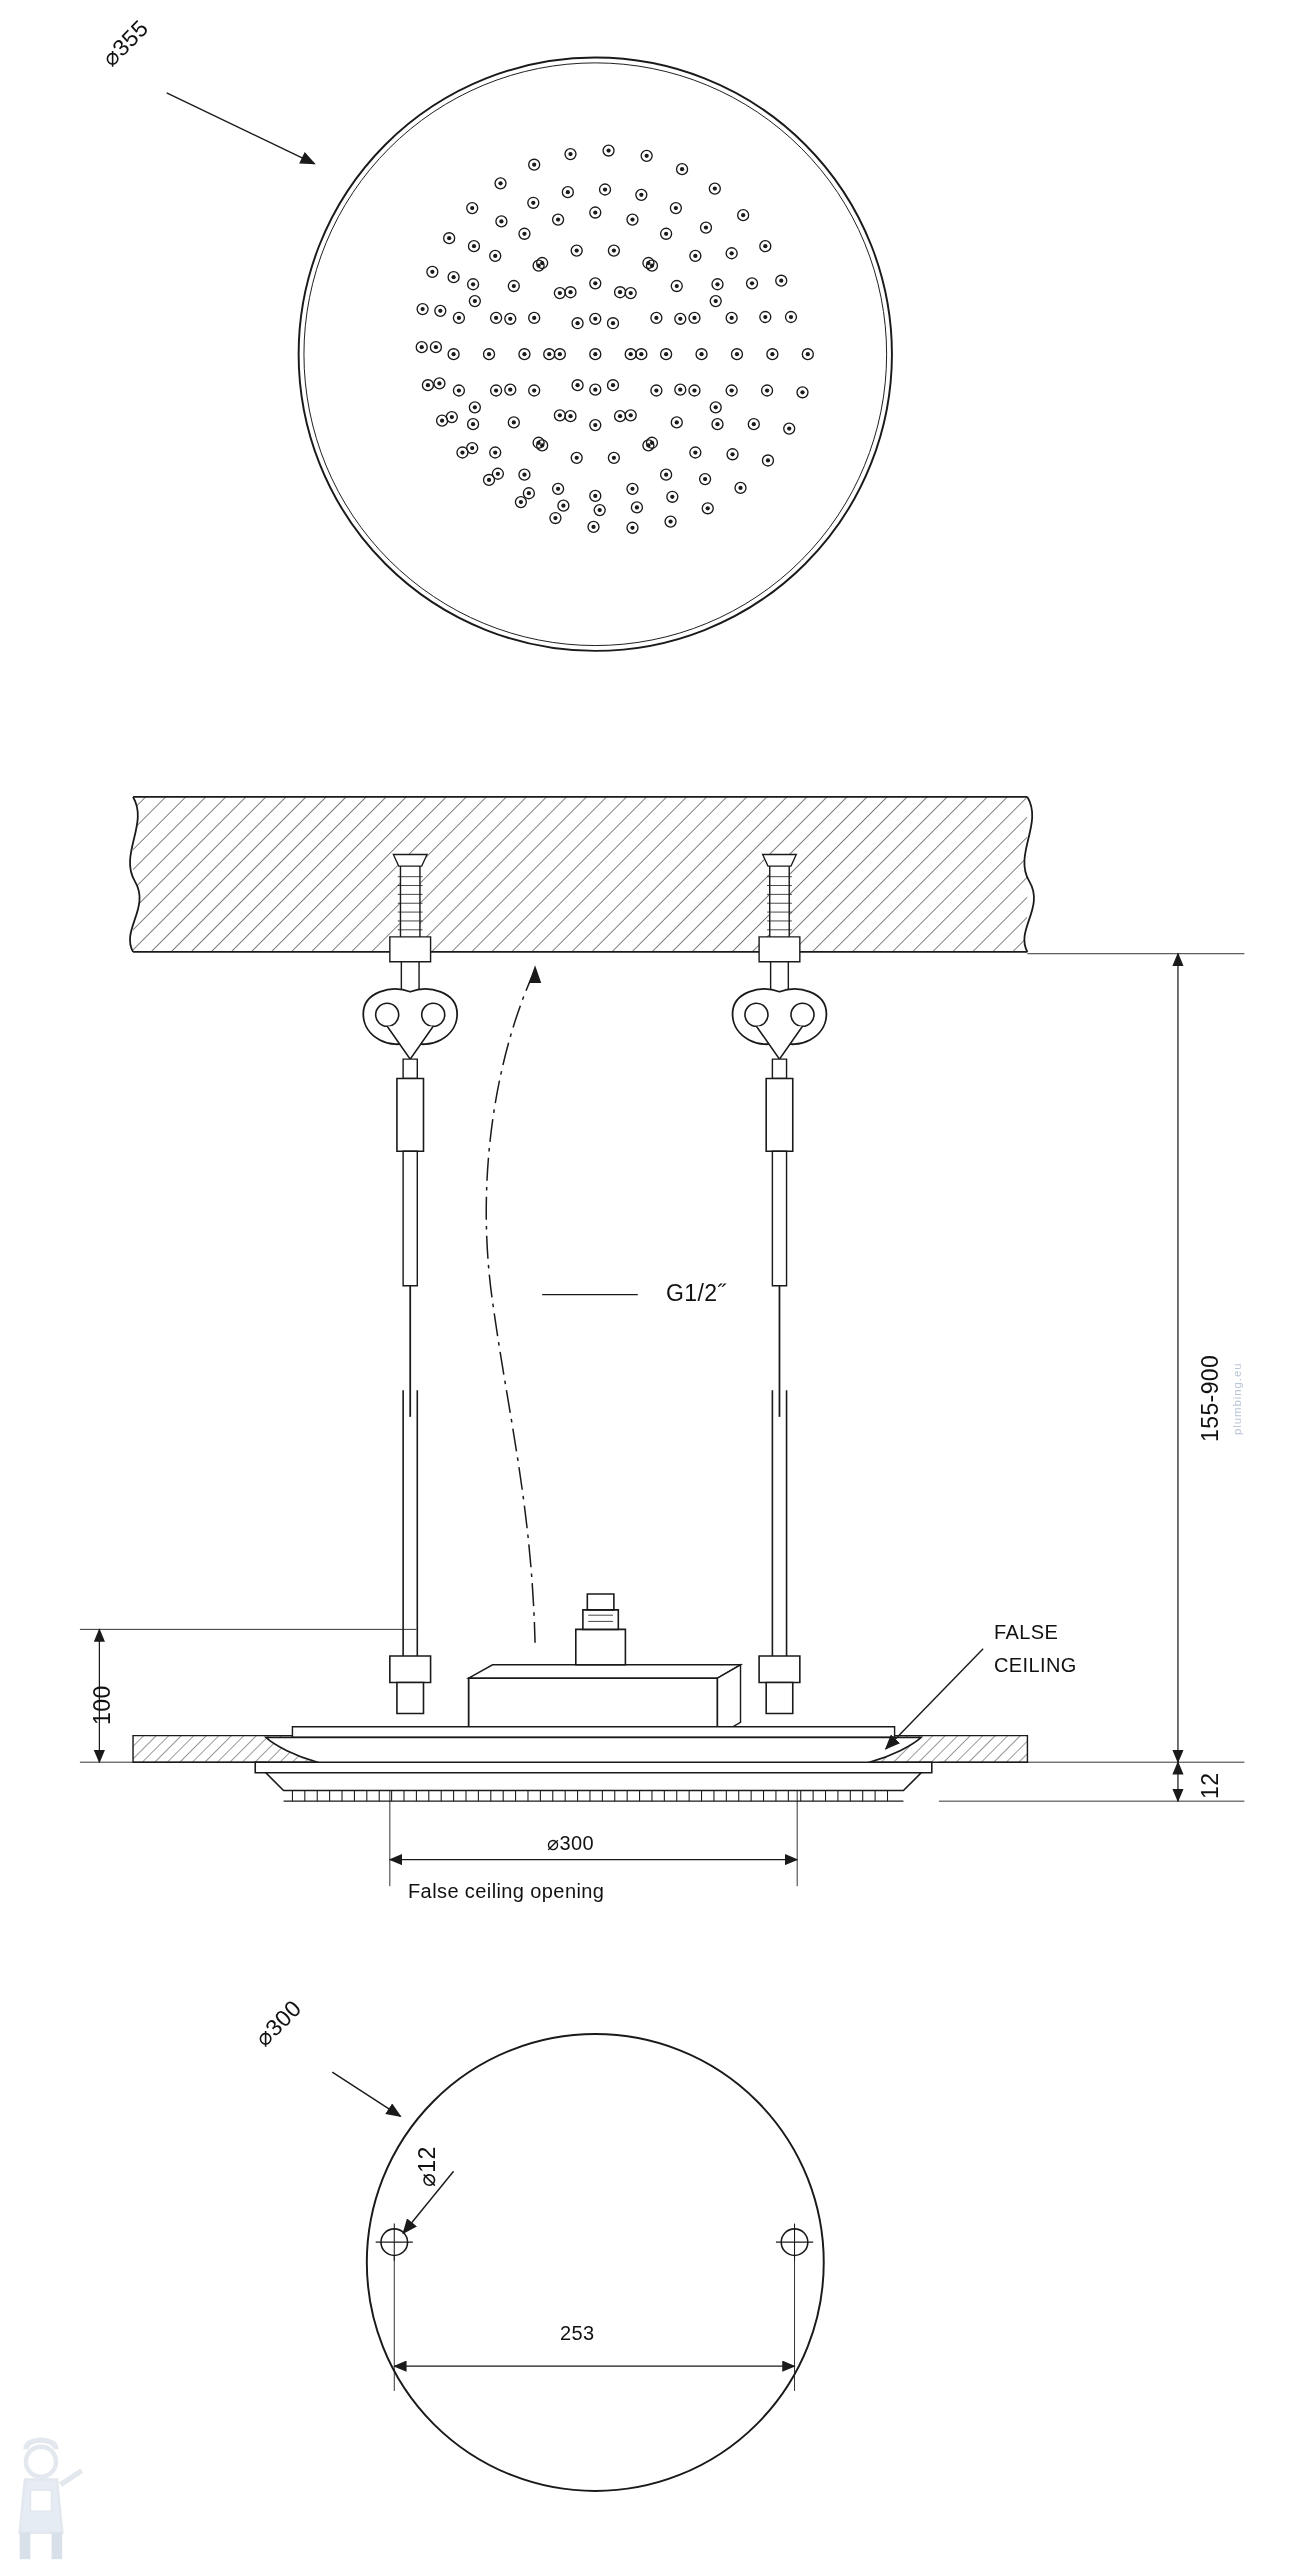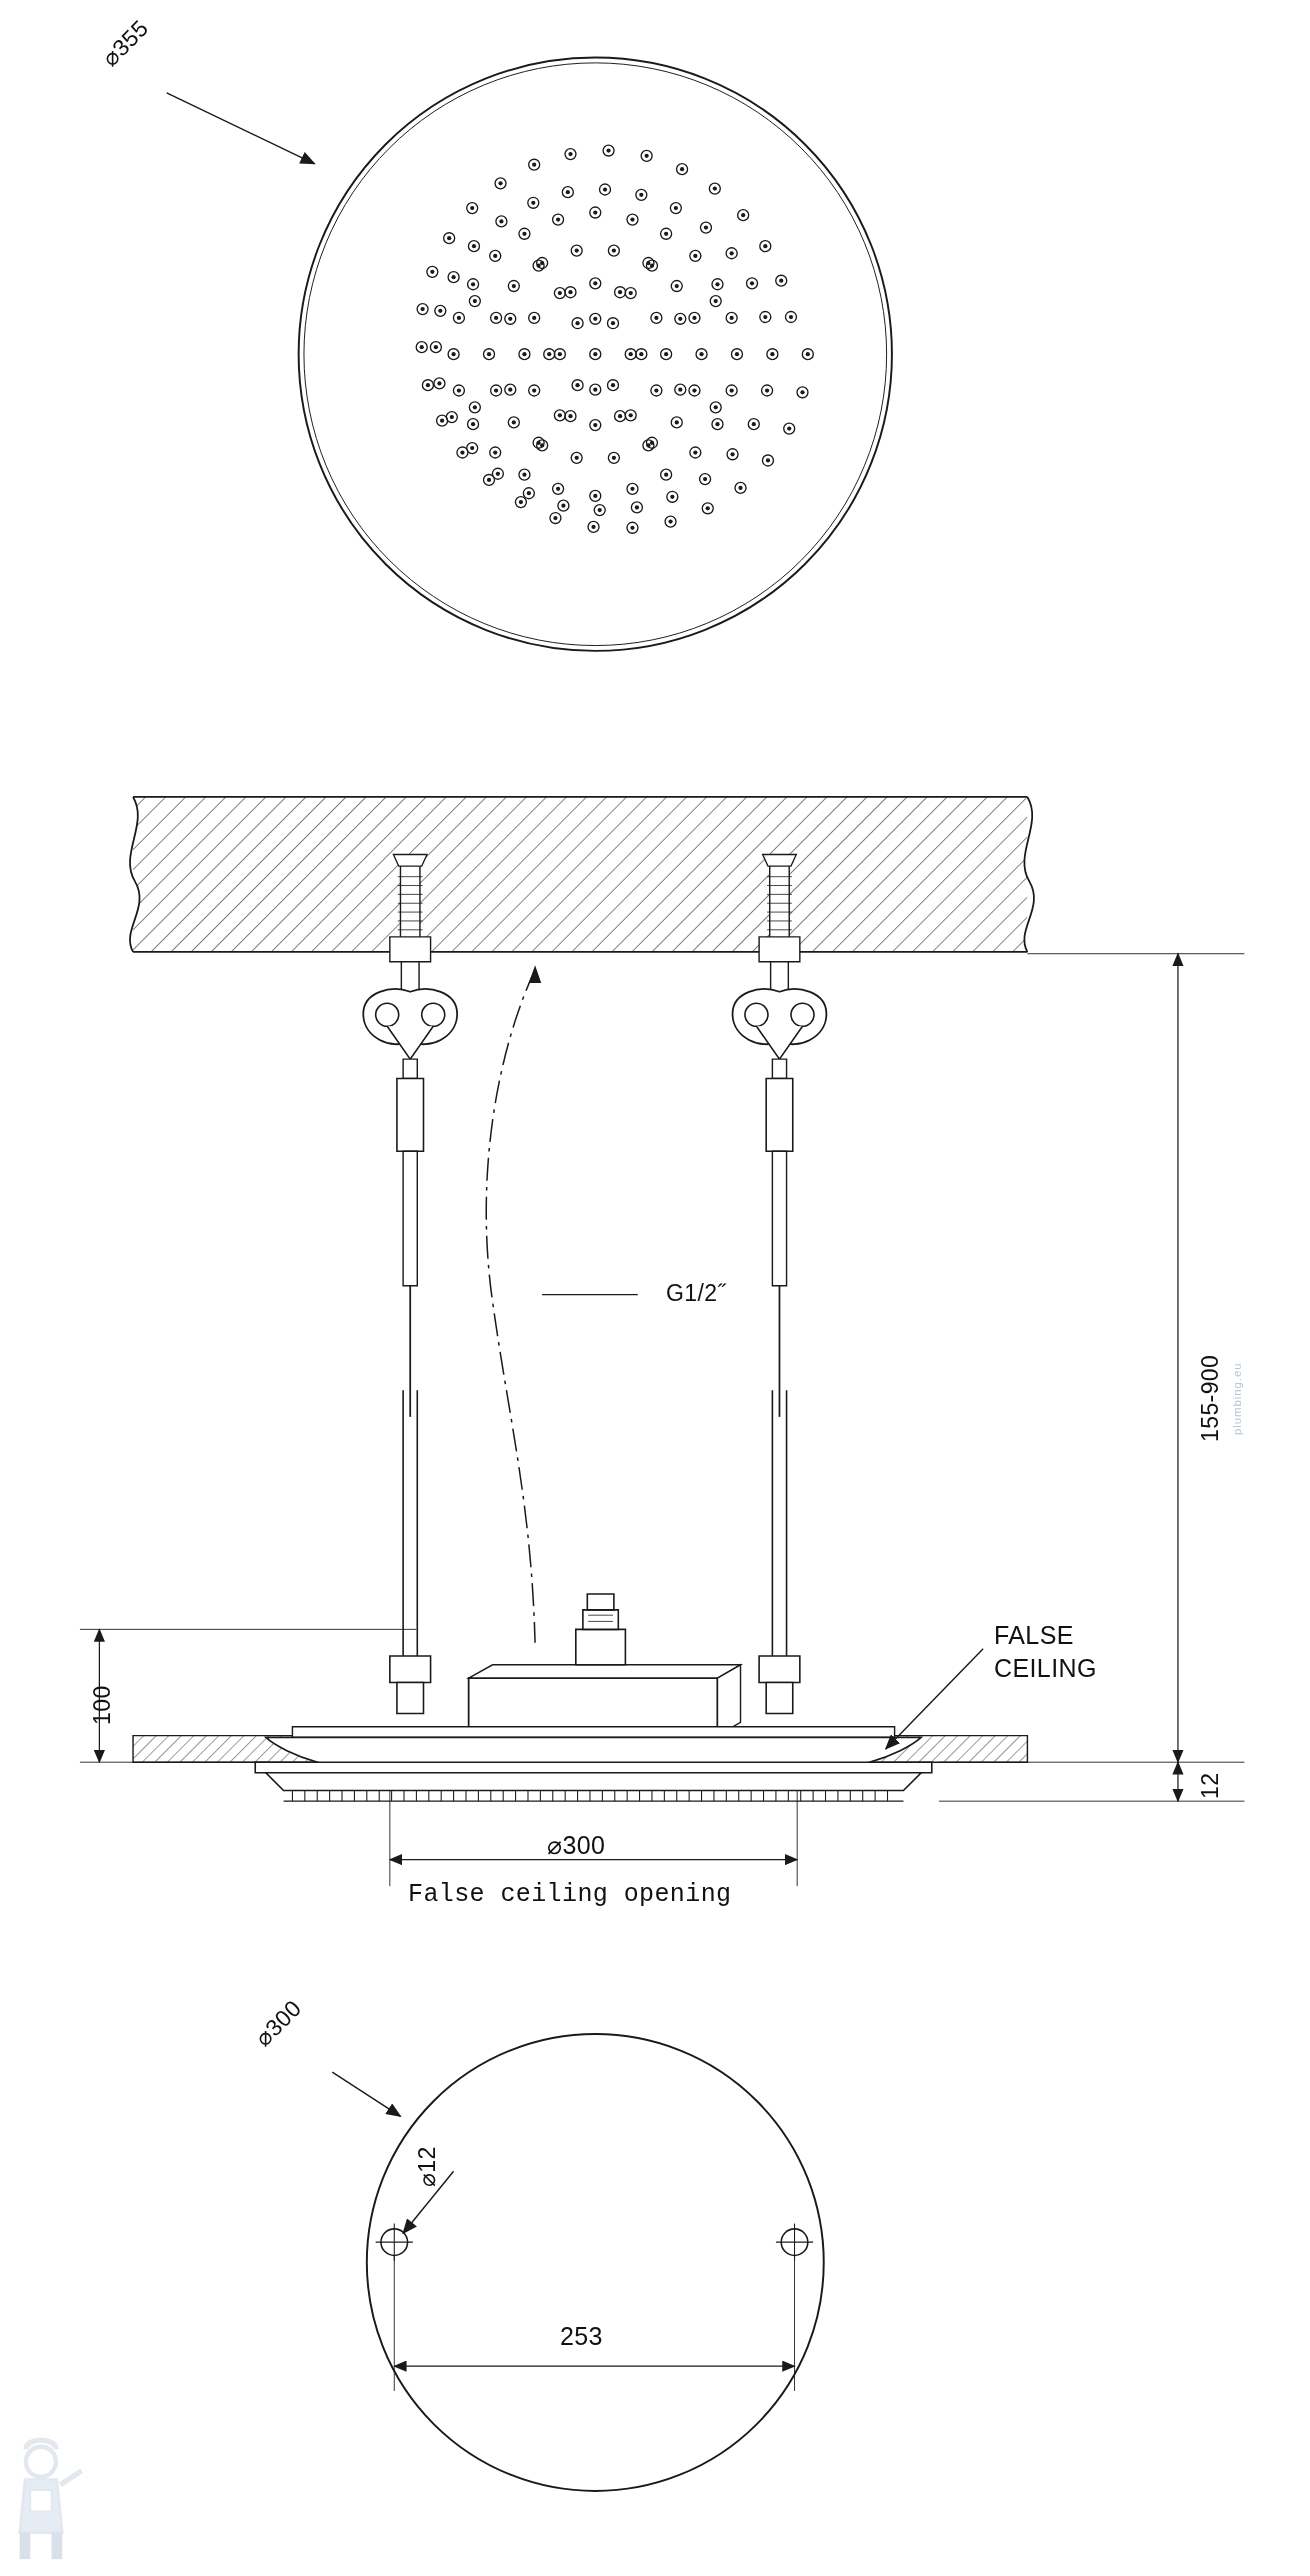--- a/index.html
+++ b/index.html
@@ -27,21 +27,21 @@
   }
   .lbl {
     position: absolute;
     font-family: "Liberation Sans", sans-serif;
     font-size: 23px;
     letter-spacing: 0.4px;
     color: #111111;
     white-space: nowrap;
   }
   .lbl.big {
-    font-size: 25px;
+    font-size: 20px;
   }
   .lbl.rot90 {
     transform: rotate(-90deg);
     transform-origin: left top;
   }
   .lbl.rot45 {
     transform: rotate(-45deg);
     transform-origin: left top;
   }
   .wm-text {
@@ -371,21 +371,21 @@
   <div class="lbl" style="left:649px; top:1280px;margin-left:17px;">G1/2˝</div>
 
   <div class="lbl big" style="left:994px; top:1621px;">FALSE</div>
   <div class="lbl big" style="left:994px; top:1654px;">CEILING</div>
 
   <div class="lbl rot90" style="left:1197px; top:1442px;">155-900</div>
   <div class="lbl rot90" style="left:1197px; top:1799px;">12</div>
   <div class="lbl rot90" style="left:89px; top:1725px;">100</div>
 
   <div class="lbl big" style="left:547px; top:1831px;">⌀300</div>
-  <div class="lbl big" style="left:408px; top:1880px;font-family:Liberation Mono, monospace;">False  ceiling  opening</div>
+  <div class="lbl big" style="left:408px; top:1880px;">False  ceiling  opening</div>
 
   <div class="lbl rot45" style="left:250px; top:2033px;">⌀300</div>
   <div class="lbl rot90" style="left:414px; top:2187px;">⌀12</div>
   <div class="lbl big" style="left:560px; top:2322px;">253</div>
 
   <div class="wm-text" style="left:1231px; top:1435px;">plumbing.eu</div>
 </div>
 
 
 </body></html>

